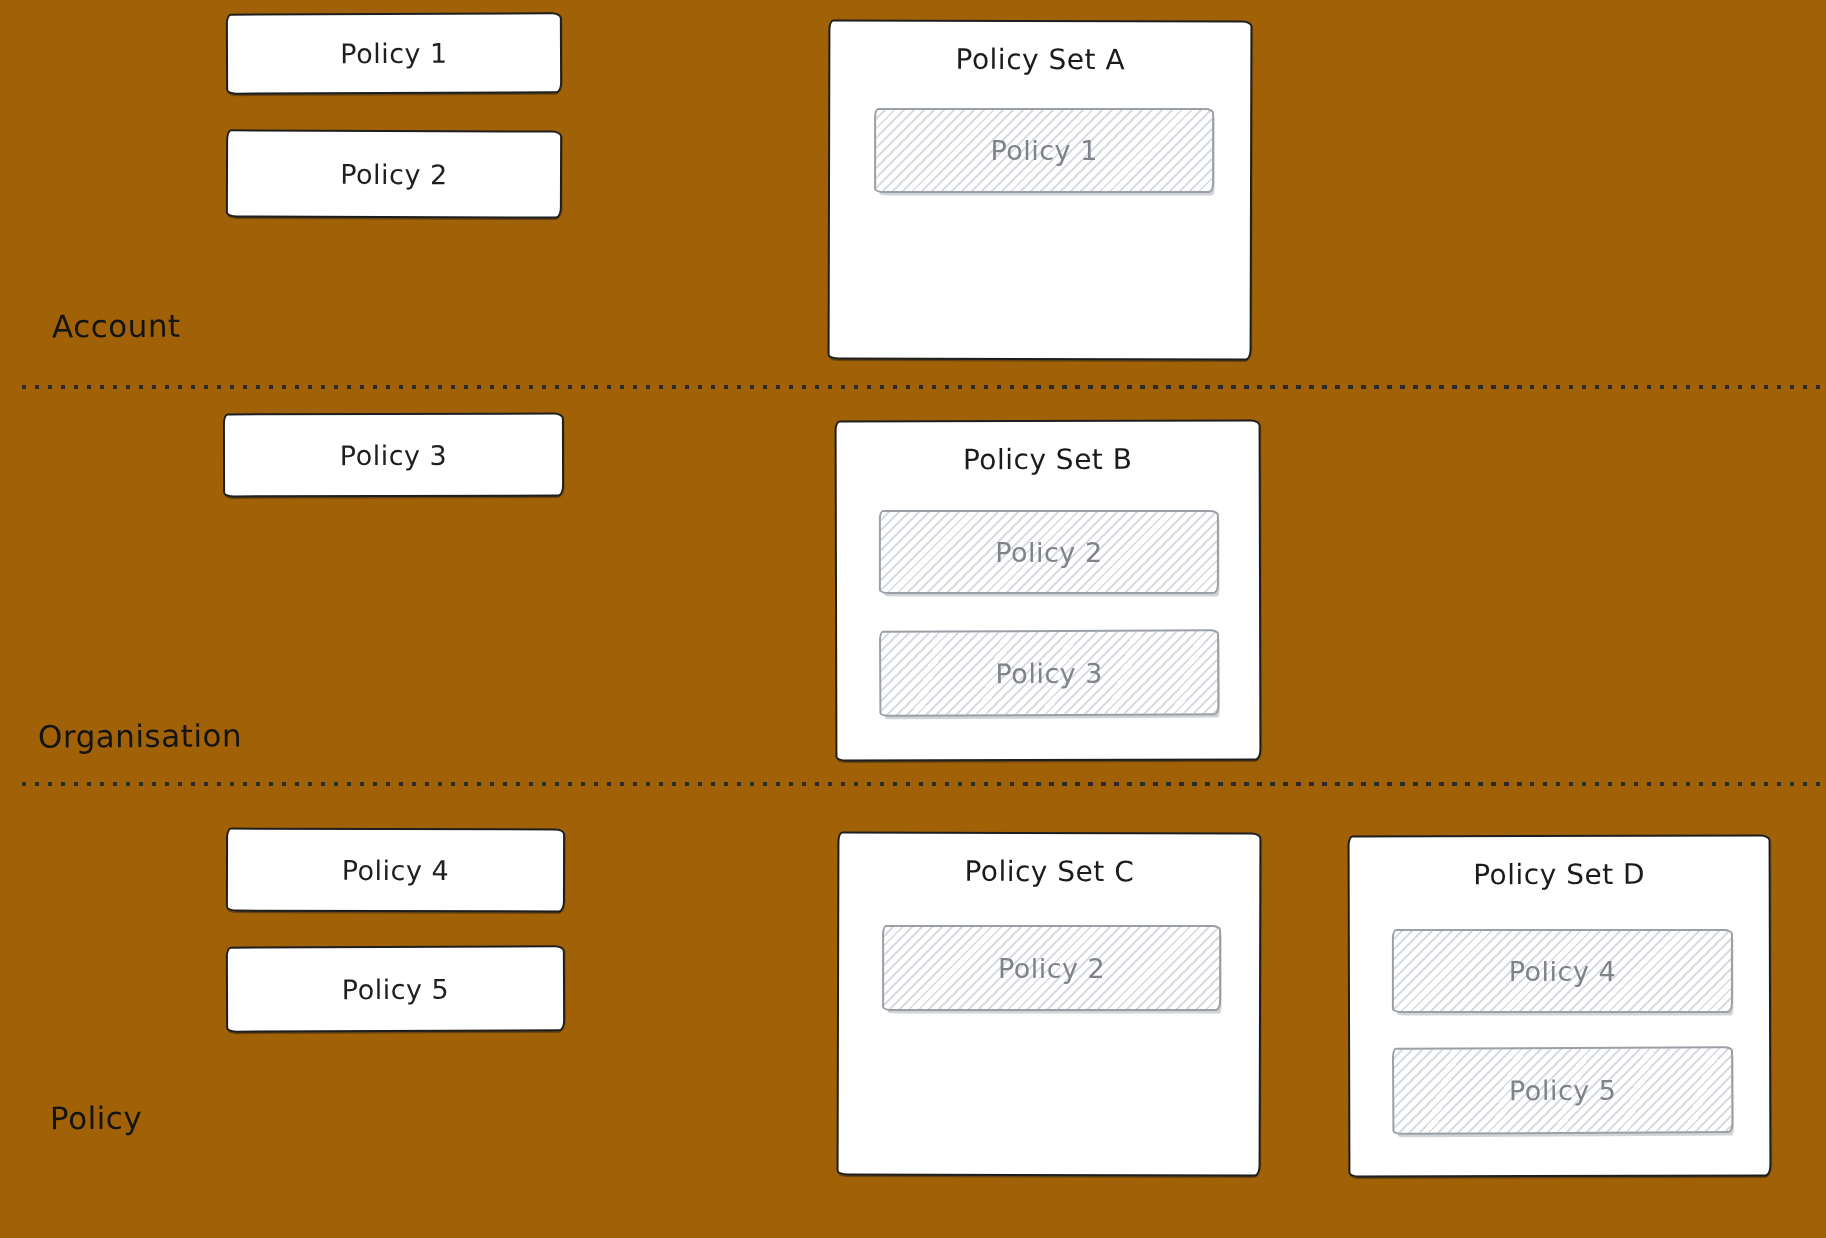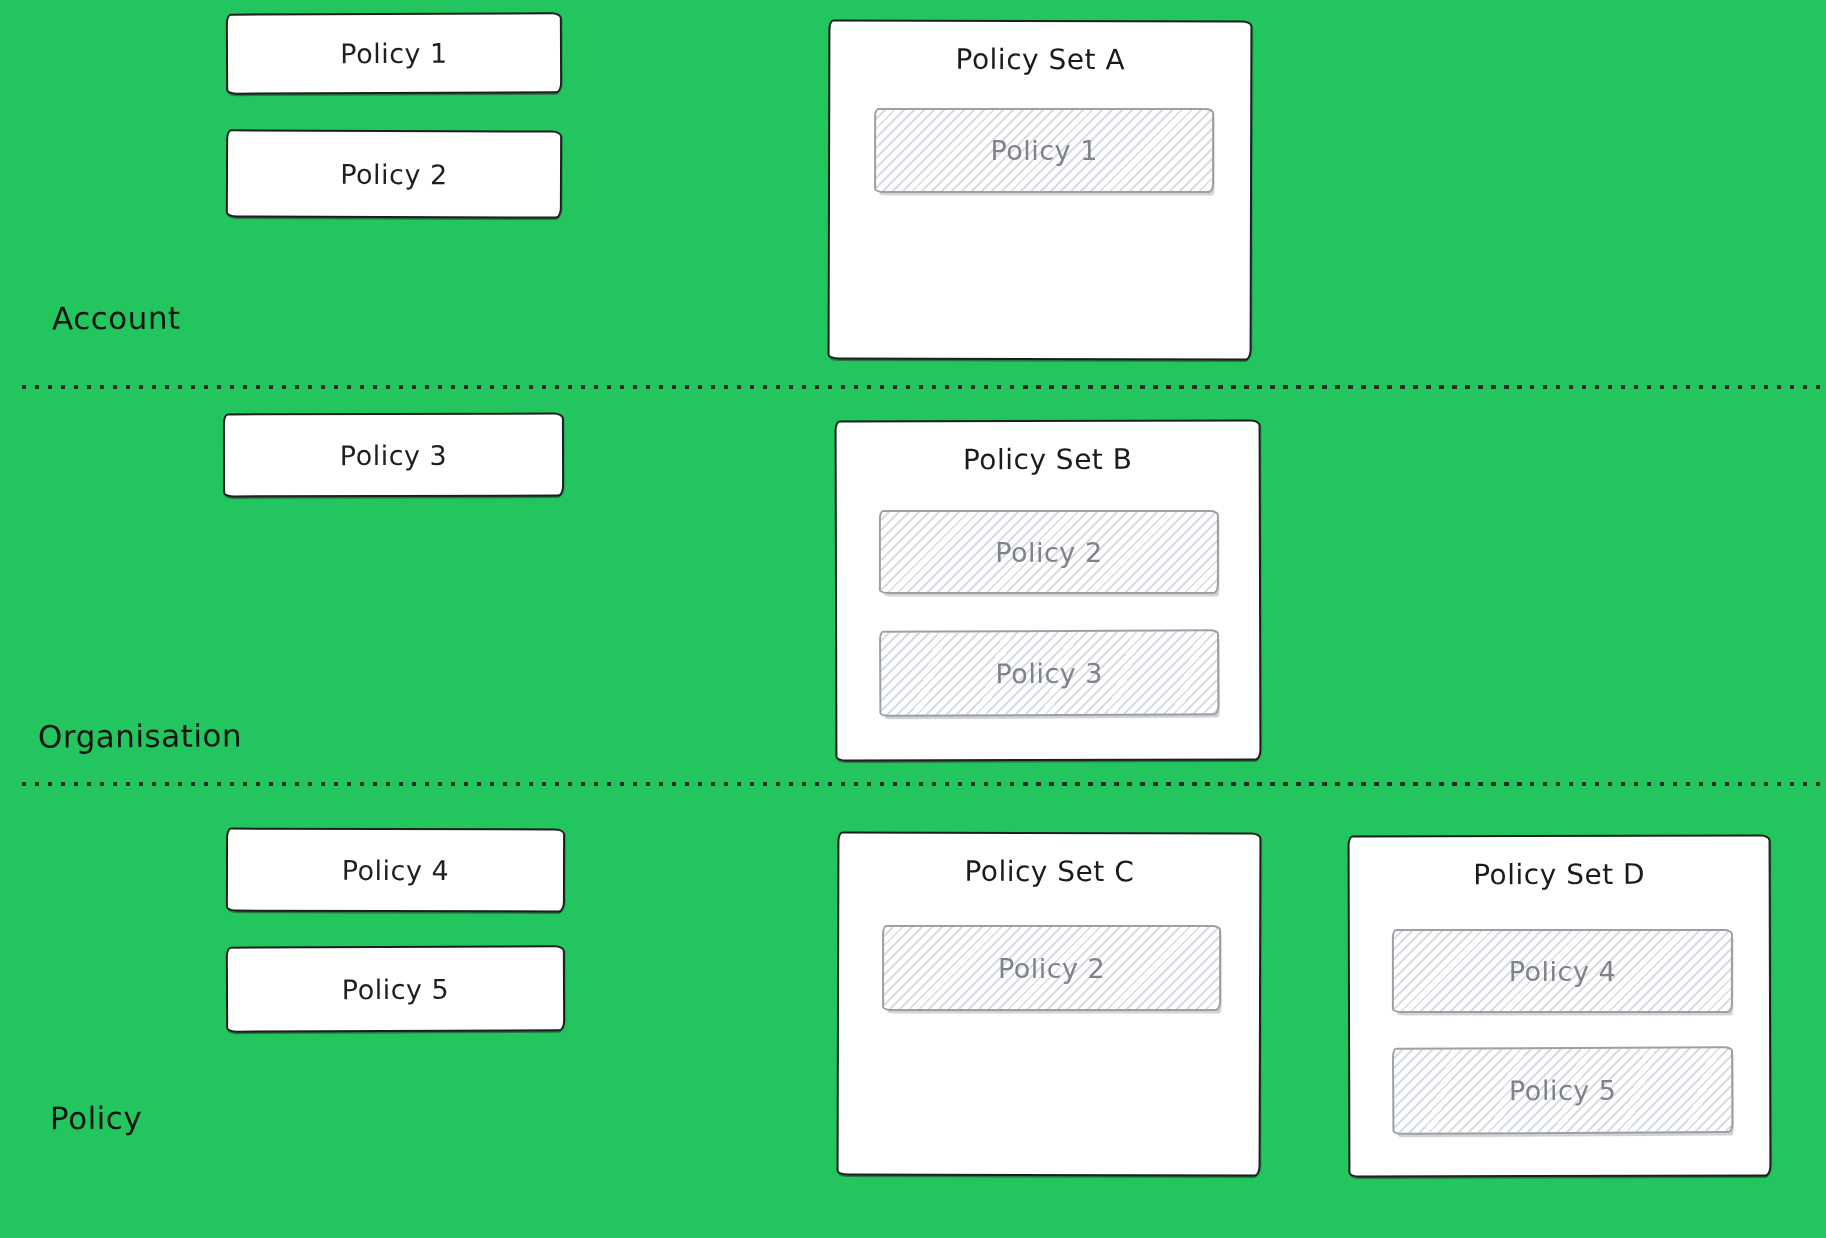--- a/index.html
+++ b/index.html
@@ -1,19 +1,19 @@
 <!DOCTYPE html>
 <html><head>
 <meta charset="utf-8">
 <style>
   html,body{margin:0;padding:0;background:#ffffff;}
   .canvas{
     position:relative;
     width:1826px;height:1238px;
-    background:#22c55e;
+    background:#a16207;
     font-family:"DejaVu Sans","Liberation Sans",sans-serif;
     color:#1f1f1f;
     overflow:hidden;
   }
   
   .sketch{
     border:2.5px solid #1e1e1e;
     border-radius:5px 10px 6px 11px / 10px 6px 11px 5px;
     background:#ffffff;
     box-shadow:0 3px 0 -1.5px rgba(30,30,30,0.45), 2px 1px 0 -1px rgba(30,30,30,0.18);
@@ -66,21 +66,21 @@
     <span>Policy 2</span>
   </div>
 
   <div class="policy-set sketch r-pos2" style="left:828px;top:20px;width:420px;height:336px">
     <div class="set-title">Policy Set A</div>
     <div class="member r-neg2" style="left:44px;top:86px;width:336px;height:81px">
       <span>Policy 1</span>
     </div>
   </div>
 
-  <div class="section-label" style="left:52px;top:300px">Account</div>
+  <div class="section-label" style="left:52px;top:308px">Account</div>
 
   <div class="divider" style="top:385px"></div>
 
   <div class="policy-box sketch r-neg2" style="left:223px;top:413px;width:337px;height:80px">
     <span>Policy 3</span>
   </div>
 
   <div class="policy-set sketch r-neg2" style="left:835px;top:420px;width:422px;height:337px">
     <div class="set-title">Policy Set B</div>
     <div class="member r-pos2" style="left:42px;top:88px;width:336px;height:80px">

